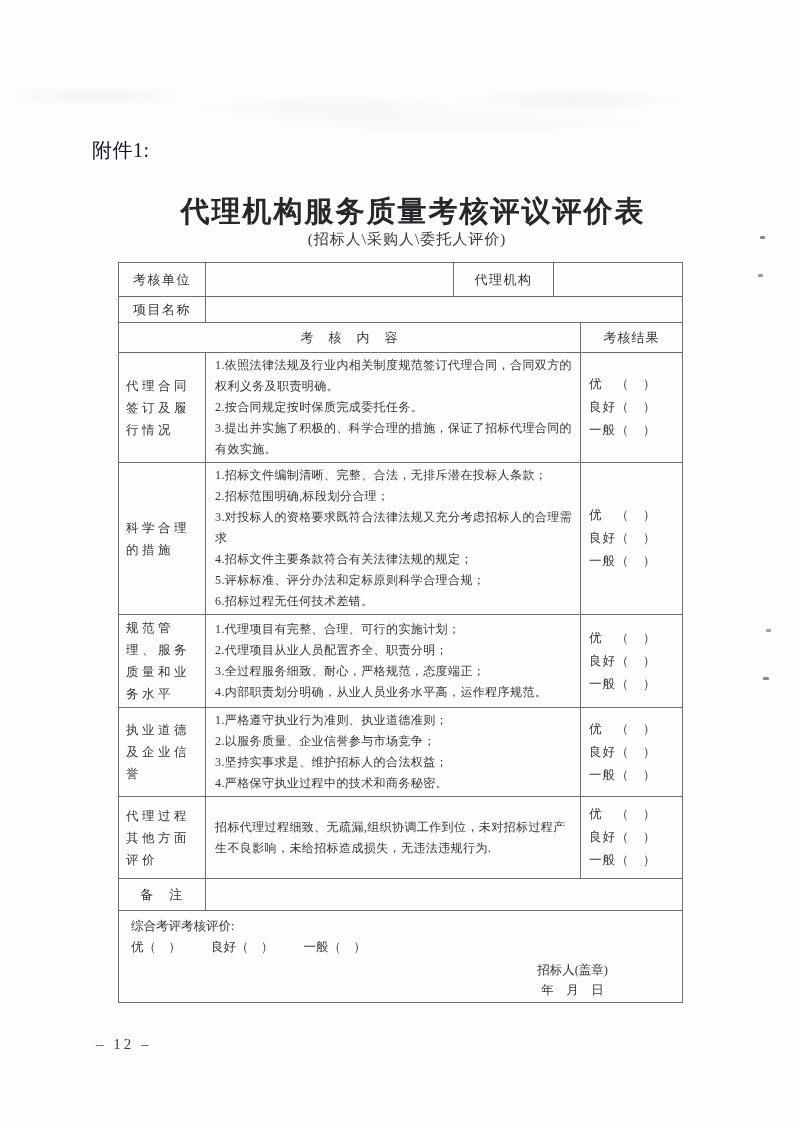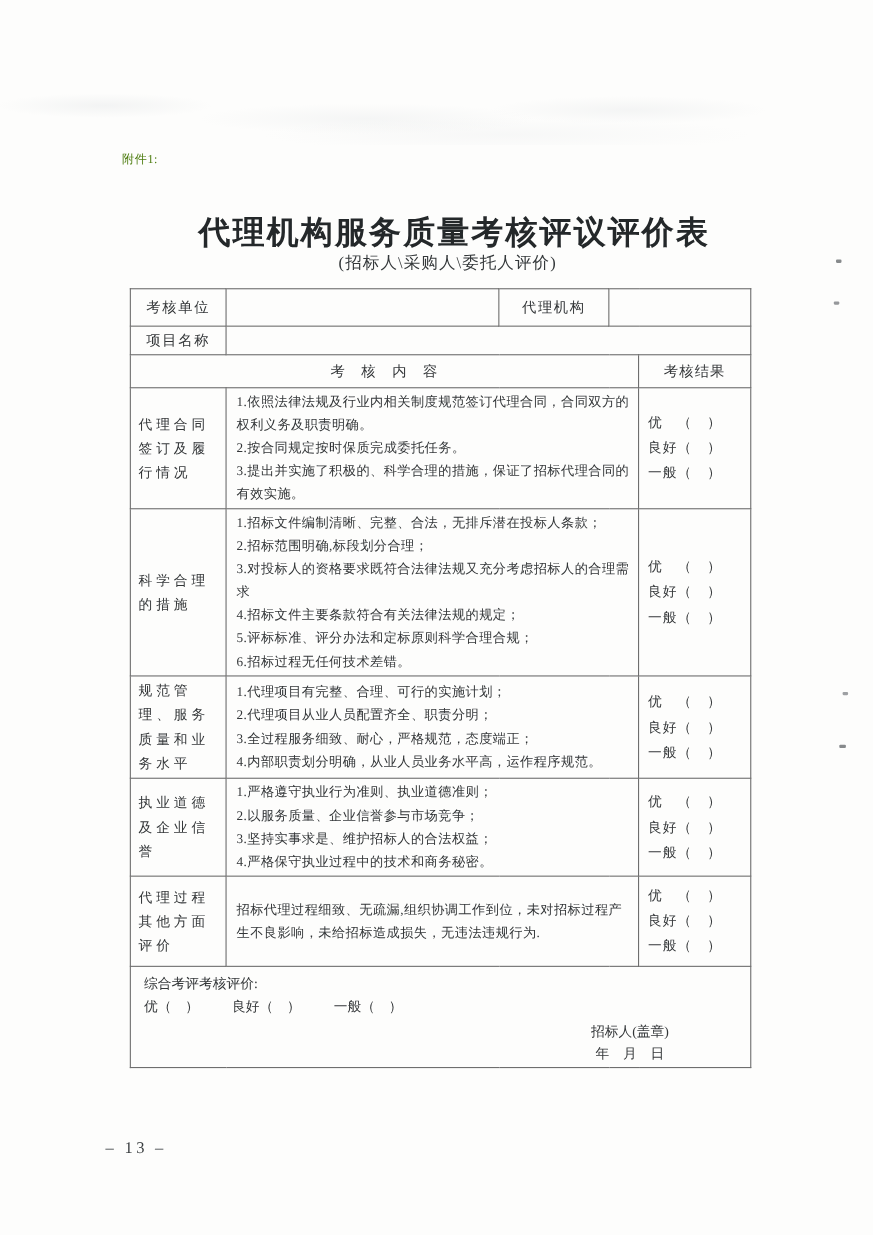--- a/index.html
+++ b/index.html
@@ -25,21 +25,21 @@
     pointer-events: none;
   }
   .speck { position: absolute; background: #5f6367; border-radius: 1px; }
   .speck.s1 { left: 760px; top: 236px; width: 5px; height: 3px; opacity: .75; }
   .speck.s2 { left: 758px; top: 274px; width: 5px; height: 3px; opacity: .65; }
   .speck.s3 { left: 766px; top: 629px; width: 5px; height: 3px; opacity: .6; }
   .speck.s4 { left: 763px; top: 677px; width: 6px; height: 3px; opacity: .75; }
 
   .attachment {
     position: absolute; left: 92px; top: 137px;
-    font-size: 11px; color: #4d7c0f; letter-spacing: .5px; margin-left: 19px;
+    font-size: 20px; color: #0f172a; letter-spacing: .5px;
   }
   .title {
     position: absolute; left: 0; top: 173px; width: 100%;
     text-align: center; font-size: 29px; font-weight: bold;
     letter-spacing: 2px; color: #24282a; padding-left: 16px;
   }
   .subtitle {
     position: absolute; left: 0; top: 230px; width: 100%;
     text-align: center; font-size: 15px; color: #34383a; letter-spacing: 1px; padding-left: 10px;
   }
@@ -195,30 +195,34 @@
         <td class="items" colspan="3">
           <div class="item">招标代理过程细致、无疏漏,组织协调工作到位，未对招标过程产生不良影响，未给招标造成损失，无违法违规行为.</div>
         </td>
         <td class="ratings">
           <div>优　（　）</div>
           <div>良好（　）</div>
           <div>一般（　）</div>
         </td>
       </tr>
 
+      <tr class="rr">
+        <td class="lbl">备　注</td>
+        <td class="blank" colspan="4"></td>
+      </tr>
 
       <tr class="rf">
         <td class="footer-cell" colspan="5">
           <div>综合考评考核评价:</div>
           <div class="opts">
             <span>优（　）</span><span>良好（　）</span><span>一般（　）</span>
           </div>
           <div class="sig-wrap">
             <div>招标人(盖章)</div>
             <div>年　月　日</div>
           </div>
         </td>
       </tr>
     </tbody>
   </table>
 
-  <div class="page-number">– 13 –</div>
+  <div class="page-number">– 12 –</div>
 </div>
 
 </body></html>

